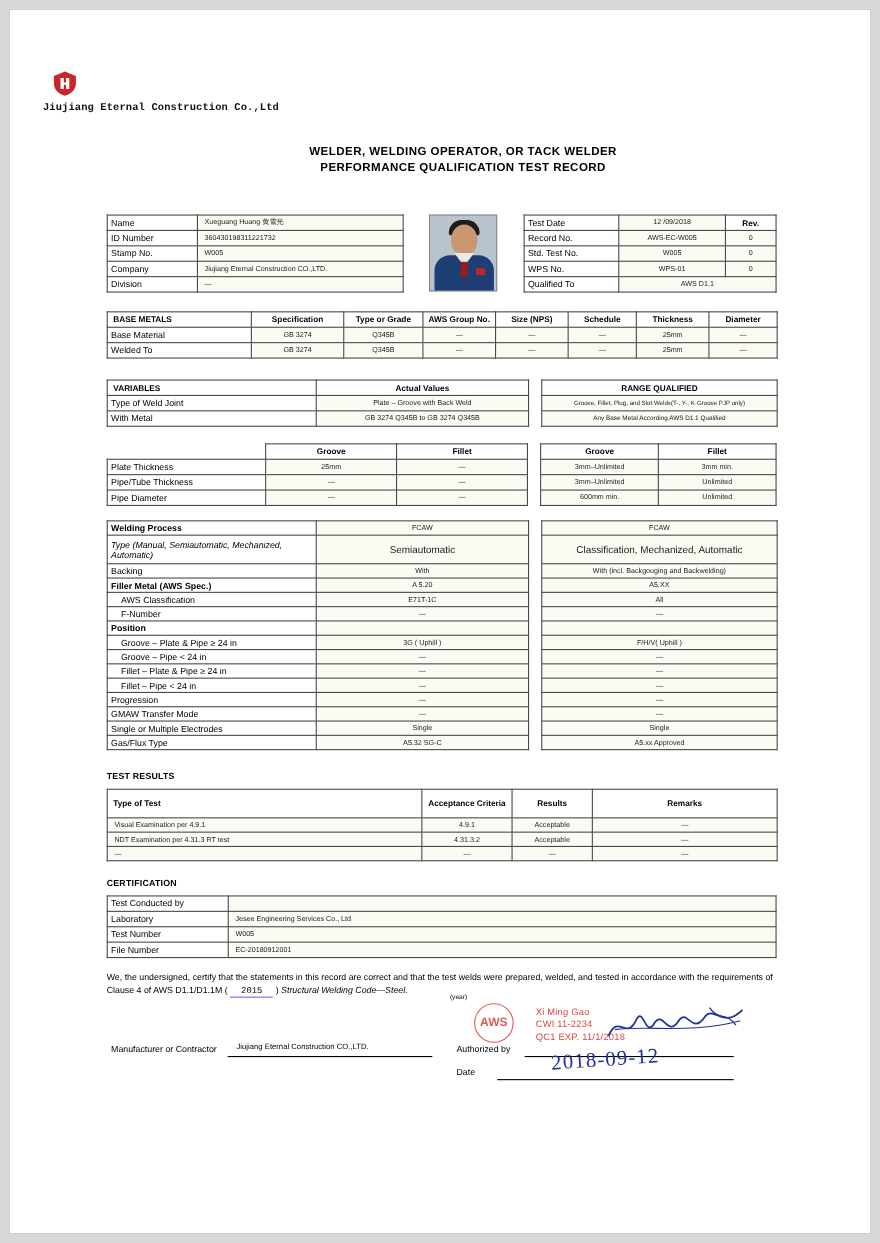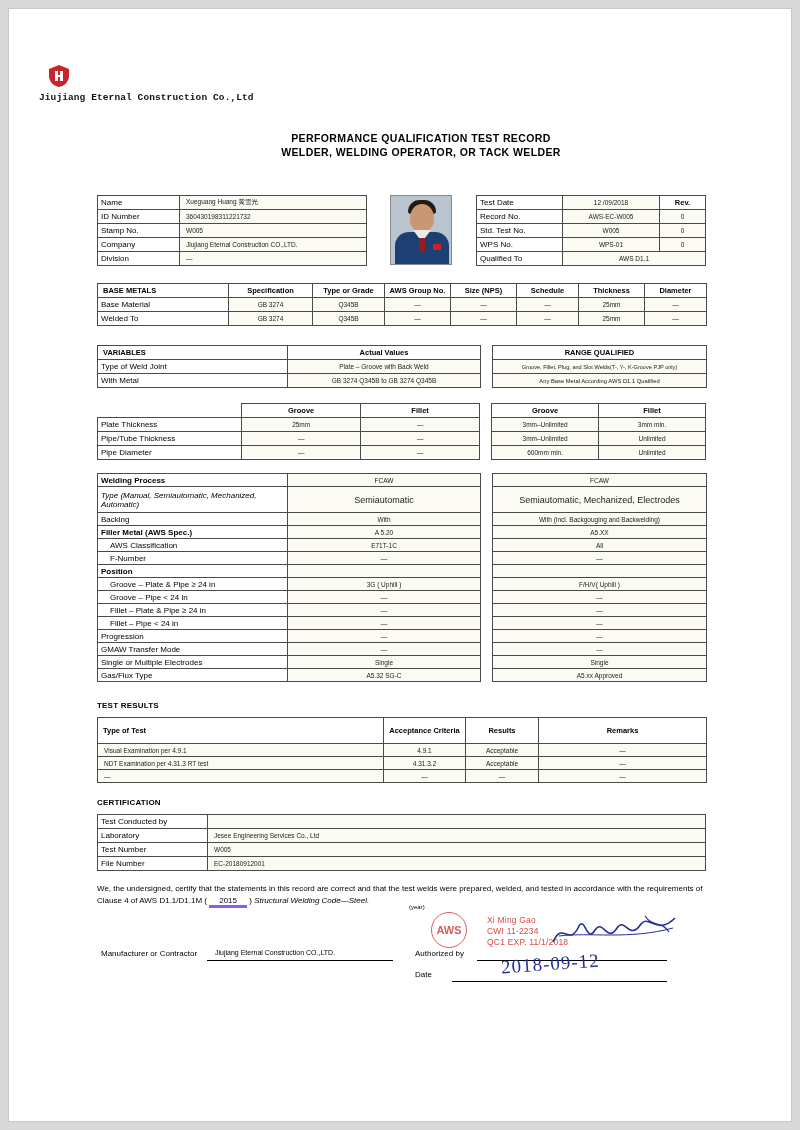--- a/index.html
+++ b/index.html
@@ -130,21 +130,21 @@
   
   .t-cert { position:absolute; left:88px; top:805px; width:609px; }
   .t-cert td { height:14px; }
   .t-cert .lbl { width:110px; }
 
   
   .statement {
     position:absolute; left:88px; top:874px; width:612px;
     font-size:8px; line-height:11.5px;
   }
-  .statement .u { border-bottom:3px solid #8b5cf6; padding:0 10px; }
+  .statement .u { border-bottom:1px solid #8b5cf6; padding:0 10px;font-family:Liberation Mono, monospace; }
   .statement i { font-style:italic; }
   .yearnote { position:absolute; left:400px; top:895px; font-size:6px; }
 
   
   .sig { position:absolute; left:88px; top:918px; width:612px; height:60px; }
   .sig-lbl { position:absolute; font-size:8px; }
   .sig-line { position:absolute; border-bottom:1px solid #000; }
   .sig-val { position:absolute; font-size:7px; }
 
   .stamp {
@@ -178,22 +178,22 @@
         <svg width="24" height="24" viewBox="0 0 24 24">
           <path d="M12 1 L22 5 V12 C22 18 17 22 12 23 C7 22 2 18 2 12 V5 Z" fill="#c8262b"></path>
           <path d="M8 7 h3 v4 h2 V7 h3 v10 h-3 v-4 h-2 v4 H8 Z" fill="#ffffff"></path>
         </svg>
       </div>
     </div>
     <div class="company-name">Jiujiang Eternal Construction Co.,Ltd</div>
   </div>
 
   <div class="doc-title">
+    <div>WELDER, WELDING OPERATOR, OR TACK WELDER</div>
     <div>PERFORMANCE QUALIFICATION TEST RECORD</div>
-    <div>WELDER, WELDING OPERATOR, OR TACK WELDER</div>
   </div>
 
   <table class="t-ident">
     <tbody>
           <tr>
       <td class="lbl">Name</td>
       <td class="val-l">Xueguang Huang  黄雪光</td>
     </tr>
     <tr>
       <td class="lbl">ID Number</td>
@@ -382,21 +382,21 @@
           <tr>
       <td class="lbl bold">Welding Process</td>
       <td class="val">FCAW</td>
       <td class="nb"></td>
       <td class="val">FCAW</td>
     </tr>
     <tr>
       <td class="lbl tall" style="white-space:normal;line-height:9px;font-style:italic;">Type (Manual, Semiautomatic, Mechanized, Automatic)</td>
       <td class="val tall" style="font-size:9px;">Semiautomatic</td>
       <td class="nb"></td>
-      <td class="val tall" style="font-size:9px;">Semiautomatic, Mechanized, Electrodes</td>
+      <td class="val tall" style="font-size:9px;">Classification, Mechanized, Automatic</td>
     </tr>
     <tr>
       <td class="lbl">Backing</td>
       <td class="val">With</td>
       <td class="nb"></td>
       <td class="val">With (incl. Backgouging and Backwelding)</td>
     </tr>
     <tr>
       <td class="lbl bold">Filler Metal (AWS Spec.)</td>
       <td class="val">A 5.20</td>

